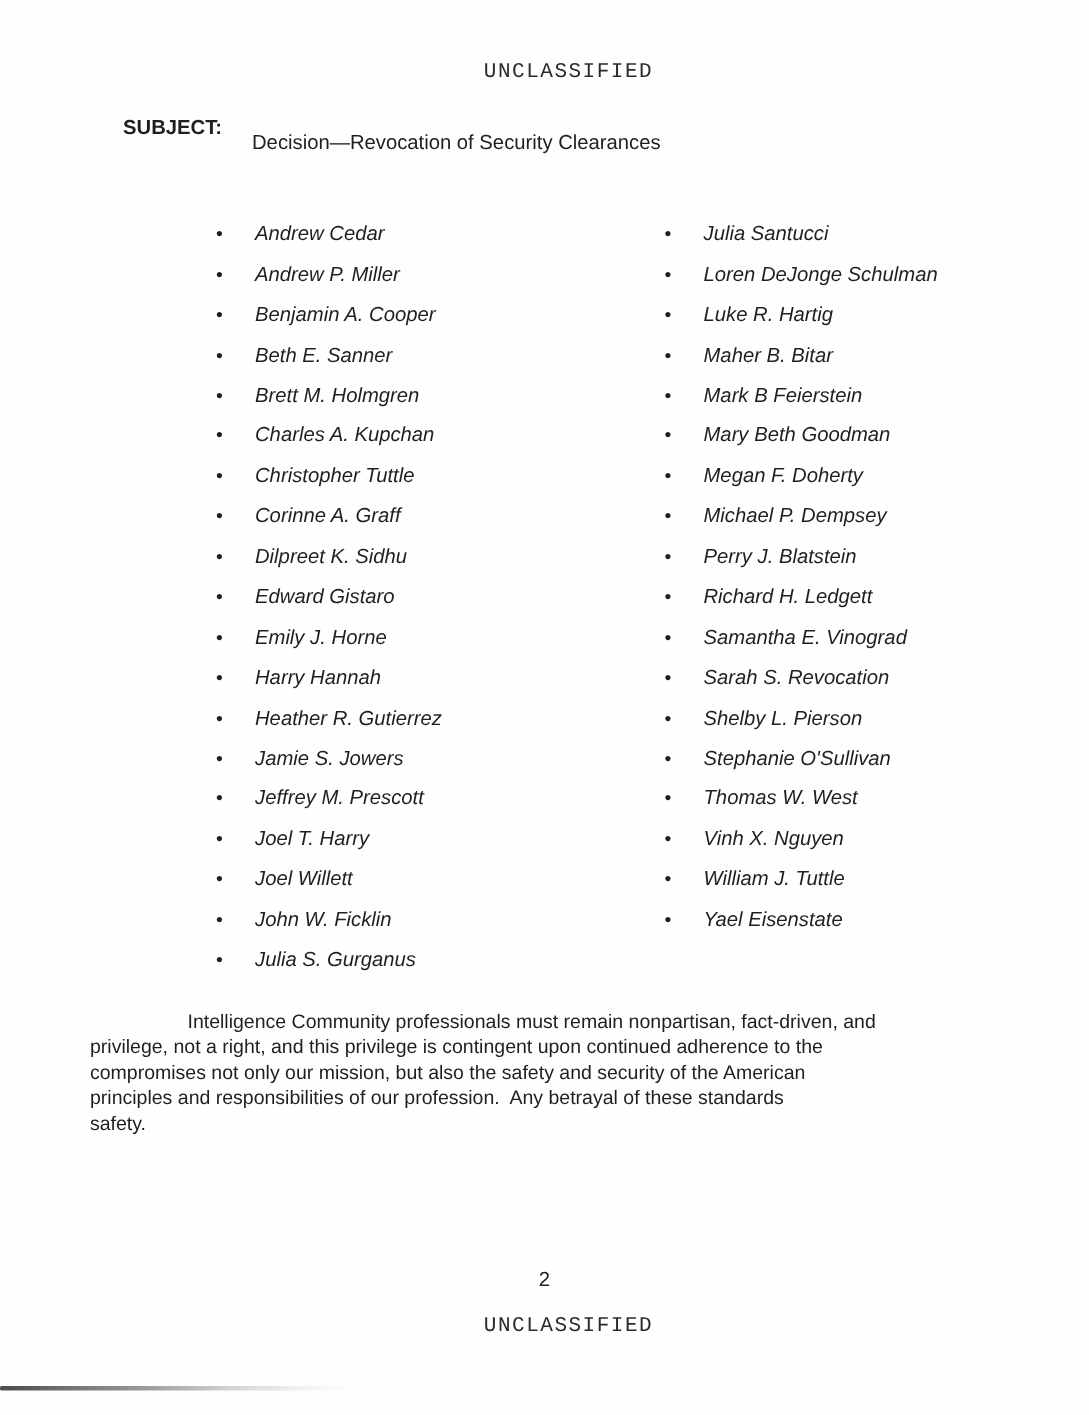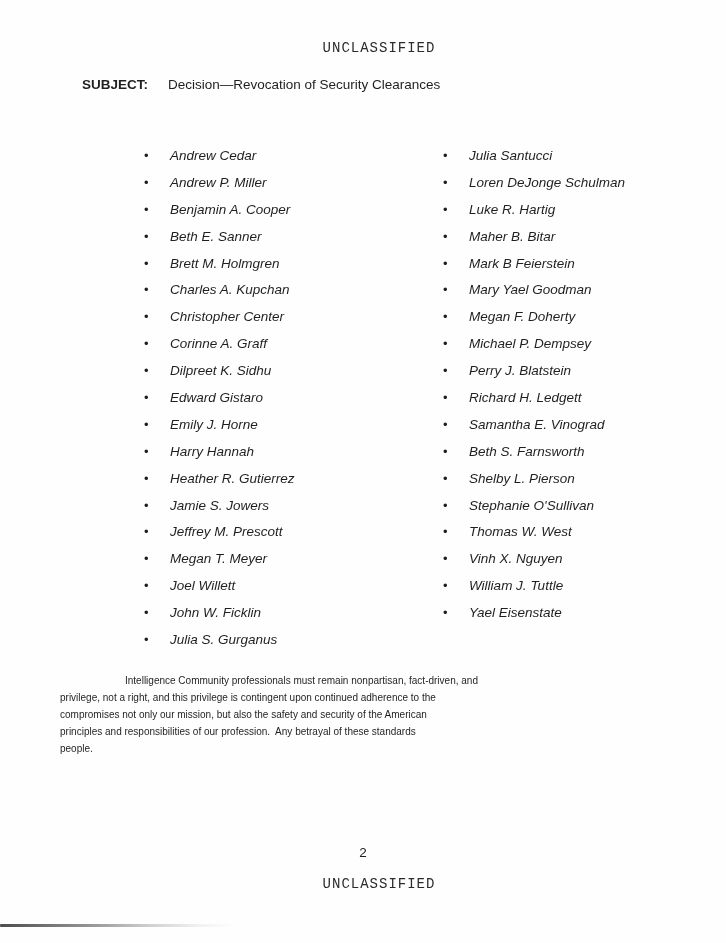--- a/index.html
+++ b/index.html
@@ -39,21 +39,21 @@
   .subject-label {
     position: absolute;
     left: 0;
     top: 0;
     white-space: nowrap;
     font-weight: bold;
   }
   .subject-value {
     position: absolute;
     left: 86px;
-    top: 0;
+    top: 10px;
     white-space: nowrap;
   }
 
   .name-col {
     position: absolute;
     top: 142px;
     display: flex;
     flex-direction: column;
   }
   .name-col.left  { left: 144px; }
@@ -71,21 +71,21 @@
     font-size: 13px;
     color: #1f1f1f;
   }
   .name { display: inline-block; font-style: italic; }
 
   .paragraph {
     position: absolute;
     left: 60px;
     top: 672px;
     width: 640px;
-    font-size: 10px;
+    font-size: 13px;
   }
   .para-line {
     white-space: pre;
     line-height: 17px;
     height: 17px;
   }
   .para-line.indent { padding-left: 65px; }
 
   .page-number {
     position: absolute;
@@ -144,21 +144,21 @@
       <div class="bullet-row">
         <span class="bullet">•</span>
         <span class="name">Brett M. Holmgren</span>
       </div>
       <div class="bullet-row">
         <span class="bullet">•</span>
         <span class="name">Charles A. Kupchan</span>
       </div>
       <div class="bullet-row">
         <span class="bullet">•</span>
-        <span class="name">Christopher Center</span>
+        <span class="name">Christopher Tuttle</span>
       </div>
       <div class="bullet-row">
         <span class="bullet">•</span>
         <span class="name">Corinne A. Graff</span>
       </div>
       <div class="bullet-row">
         <span class="bullet">•</span>
         <span class="name">Dilpreet K. Sidhu</span>
       </div>
       <div class="bullet-row">
@@ -180,21 +180,21 @@
       <div class="bullet-row">
         <span class="bullet">•</span>
         <span class="name">Jamie S. Jowers</span>
       </div>
       <div class="bullet-row">
         <span class="bullet">•</span>
         <span class="name">Jeffrey M. Prescott</span>
       </div>
       <div class="bullet-row">
         <span class="bullet">•</span>
-        <span class="name">Megan T. Meyer</span>
+        <span class="name">Joel T. Harry</span>
       </div>
       <div class="bullet-row">
         <span class="bullet">•</span>
         <span class="name">Joel Willett</span>
       </div>
       <div class="bullet-row">
         <span class="bullet">•</span>
         <span class="name">John W. Ficklin</span>
       </div>
       <div class="bullet-row">
@@ -219,21 +219,21 @@
       <div class="bullet-row">
         <span class="bullet">•</span>
         <span class="name">Maher B. Bitar</span>
       </div>
       <div class="bullet-row">
         <span class="bullet">•</span>
         <span class="name">Mark B Feierstein</span>
       </div>
       <div class="bullet-row">
         <span class="bullet">•</span>
-        <span class="name">Mary Yael Goodman</span>
+        <span class="name">Mary Beth Goodman</span>
       </div>
       <div class="bullet-row">
         <span class="bullet">•</span>
         <span class="name">Megan F. Doherty</span>
       </div>
       <div class="bullet-row">
         <span class="bullet">•</span>
         <span class="name">Michael P. Dempsey</span>
       </div>
       <div class="bullet-row">
@@ -243,21 +243,21 @@
       <div class="bullet-row">
         <span class="bullet">•</span>
         <span class="name">Richard H. Ledgett</span>
       </div>
       <div class="bullet-row">
         <span class="bullet">•</span>
         <span class="name">Samantha E. Vinograd</span>
       </div>
       <div class="bullet-row">
         <span class="bullet">•</span>
-        <span class="name">Beth S. Farnsworth</span>
+        <span class="name">Sarah S. Revocation</span>
       </div>
       <div class="bullet-row">
         <span class="bullet">•</span>
         <span class="name">Shelby L. Pierson</span>
       </div>
       <div class="bullet-row">
         <span class="bullet">•</span>
         <span class="name">Stephanie O'Sullivan</span>
       </div>
       <div class="bullet-row">
@@ -276,21 +276,21 @@
         <span class="bullet">•</span>
         <span class="name">Yael Eisenstate</span>
       </div>
     </div>
 
   <div class="paragraph">
       <div class="para-line indent">Intelligence Community professionals must remain nonpartisan, fact-driven, and</div>
       <div class="para-line">privilege, not a right, and this privilege is contingent upon continued adherence to the</div>
       <div class="para-line">compromises not only our mission, but also the safety and security of the American</div>
       <div class="para-line">principles and responsibilities of our profession.  Any betrayal of these standards</div>
-      <div class="para-line">people.</div>
+      <div class="para-line">safety.</div>
     </div>
 
   <div class="page-number">2</div>
 
   <div class="classification bottom">UNCLASSIFIED</div>
 
   <div class="scan-artifact"></div>
 
 </div>
 

